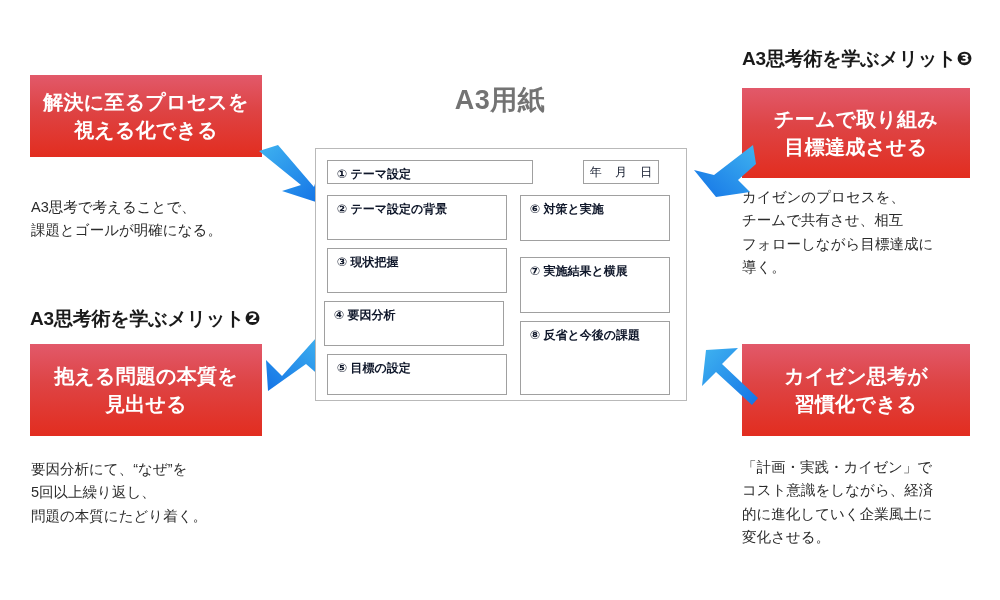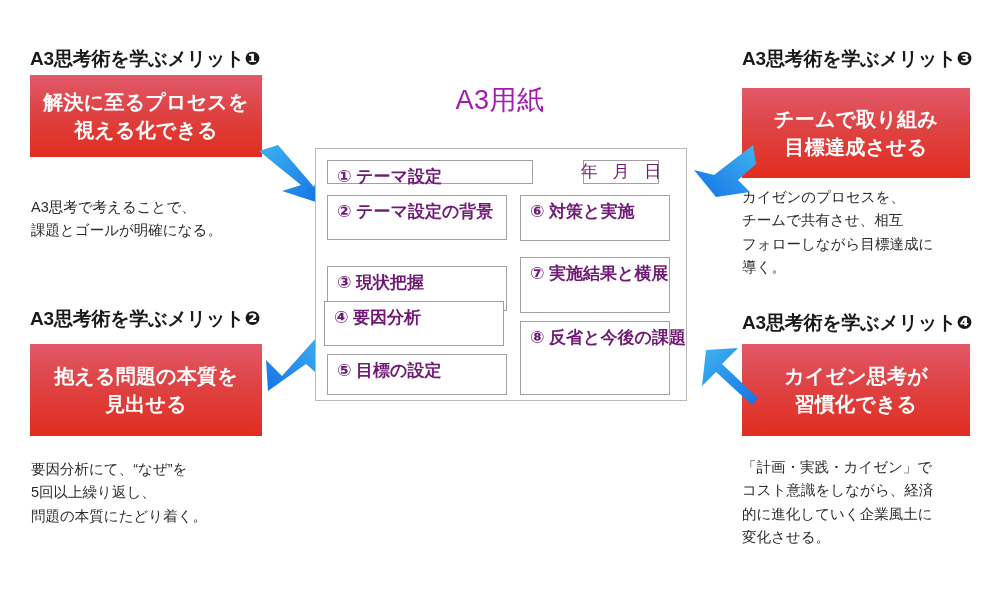--- a/index.html
+++ b/index.html
@@ -55,41 +55,41 @@
   }
   .merit-desc .line { display: block; }
 
   
   #a3-title {
     position: absolute;
     left: 0; right: 0;
     top: 82px;
     text-align: center;
     font-size: 27px;
-    font-weight: normal;
-    color: #a21caf;
+    font-weight: bold;
+    color: #737373;
     letter-spacing: 0.5px;
   }
   #a3-sheet {
     position: absolute;
     left: 315px;
     top: 148px;
     width: 372px;
     height: 253px;
     border: 1px solid #b9b9b9;
     background: #ffffff;
     box-sizing: border-box;
   }
   .cell {
     position: absolute;
     border: 1px solid #a0a0a0;
     box-sizing: border-box;
     background: #ffffff;
-    font-size: 17px;
-    color: #701a75;
+    font-size: 12px;
+    color: #0f172a;
     font-weight: bold;
     padding: 6px 0 0 9px;
     line-height: 1.2;
     white-space: nowrap;
   }
   .cell.date {
     font-weight: normal;
     display: flex;
     align-items: center;
     justify-content: center;
@@ -102,21 +102,20 @@
   .arrow {
     position: absolute;
     pointer-events: none;
   }
 </style>
 </head>
 <body>
 
 <div id="canvas">
 
-  <div class="merit-heading" style="left:30px; top:46px;">A3思考術を学ぶメリット❶</div>
 
   <div class="merit-box" style="left:30px; top:75px; width:232px; height:82px;">
     <span class="line">解決に至るプロセスを</span>
     <span class="line">視える化できる</span>
   </div>
 
   <div class="merit-desc" style="left:31px; top:196px;">
     <span class="line">A3思考で考えることで、</span>
     <span class="line">課題とゴールが明確になる。</span>
   </div>
@@ -157,21 +156,21 @@
   <div id="a3-title">A3用紙</div>
 
   <div id="a3-sheet">
 
     <div class="cell" style="left:11px; top:11px; width:206px; height:24px;">① テーマ設定</div>
 
     <div class="cell date" style="left:267px; top:11px; width:76px; height:24px;">年 月 日</div>
 
     <div class="cell" style="left:11px; top:46px; width:180px; height:45px;">② テーマ設定の背景</div>
 
-    <div class="cell" style="left:11px; top:99px; width:180px; height:45px;margin-top:18px;">③ 現状把握</div>
+    <div class="cell" style="left:11px; top:99px; width:180px; height:45px;">③ 現状把握</div>
 
     <div class="cell" style="left:8px; top:152px; width:180px; height:45px;">④ 要因分析</div>
 
     <div class="cell" style="left:11px; top:205px; width:180px; height:41px;">⑤ 目標の設定</div>
 
     <div class="cell" style="left:204px; top:46px; width:150px; height:46px;">⑥ 対策と実施</div>
 
     <div class="cell" style="left:204px; top:108px; width:150px; height:56px;">⑦ 実施結果と横展</div>
 
     <div class="cell" style="left:204px; top:172px; width:150px; height:74px;">⑧ 反省と今後の課題</div>
@@ -194,21 +193,20 @@
   <svg class="arrow" style="left:694px; top:140px;" width="62" height="58" viewBox="0 0 62 58">
     <defs>
       <linearGradient id="gradDL" x1="1" y1="0" x2="0" y2="1">
         <stop offset="0%" stop-color="#3fb3f0"></stop>
         <stop offset="100%" stop-color="#1473e6"></stop>
       </linearGradient>
     </defs>
     <path d="M59,5 L62,24 L44,40 L56,52 L22,57 L0,30 L20,35 Z" fill="url(#gradDL)"></path>
   </svg>
 
-  <div class="merit-heading" style="left:742px; top:310px;">A3思考術を学ぶメリット❹</div>
 
   <div class="merit-box" style="left:742px; top:344px; width:228px; height:92px;">
     <span class="line">カイゼン思考が</span>
     <span class="line">習慣化できる</span>
   </div>
 
   <div class="merit-desc" style="left:742px; top:456px;">
     <span class="line">「計画・実践・カイゼン」で</span>
     <span class="line">コスト意識をしながら、経済</span>
     <span class="line">的に進化していく企業風土に</span>

